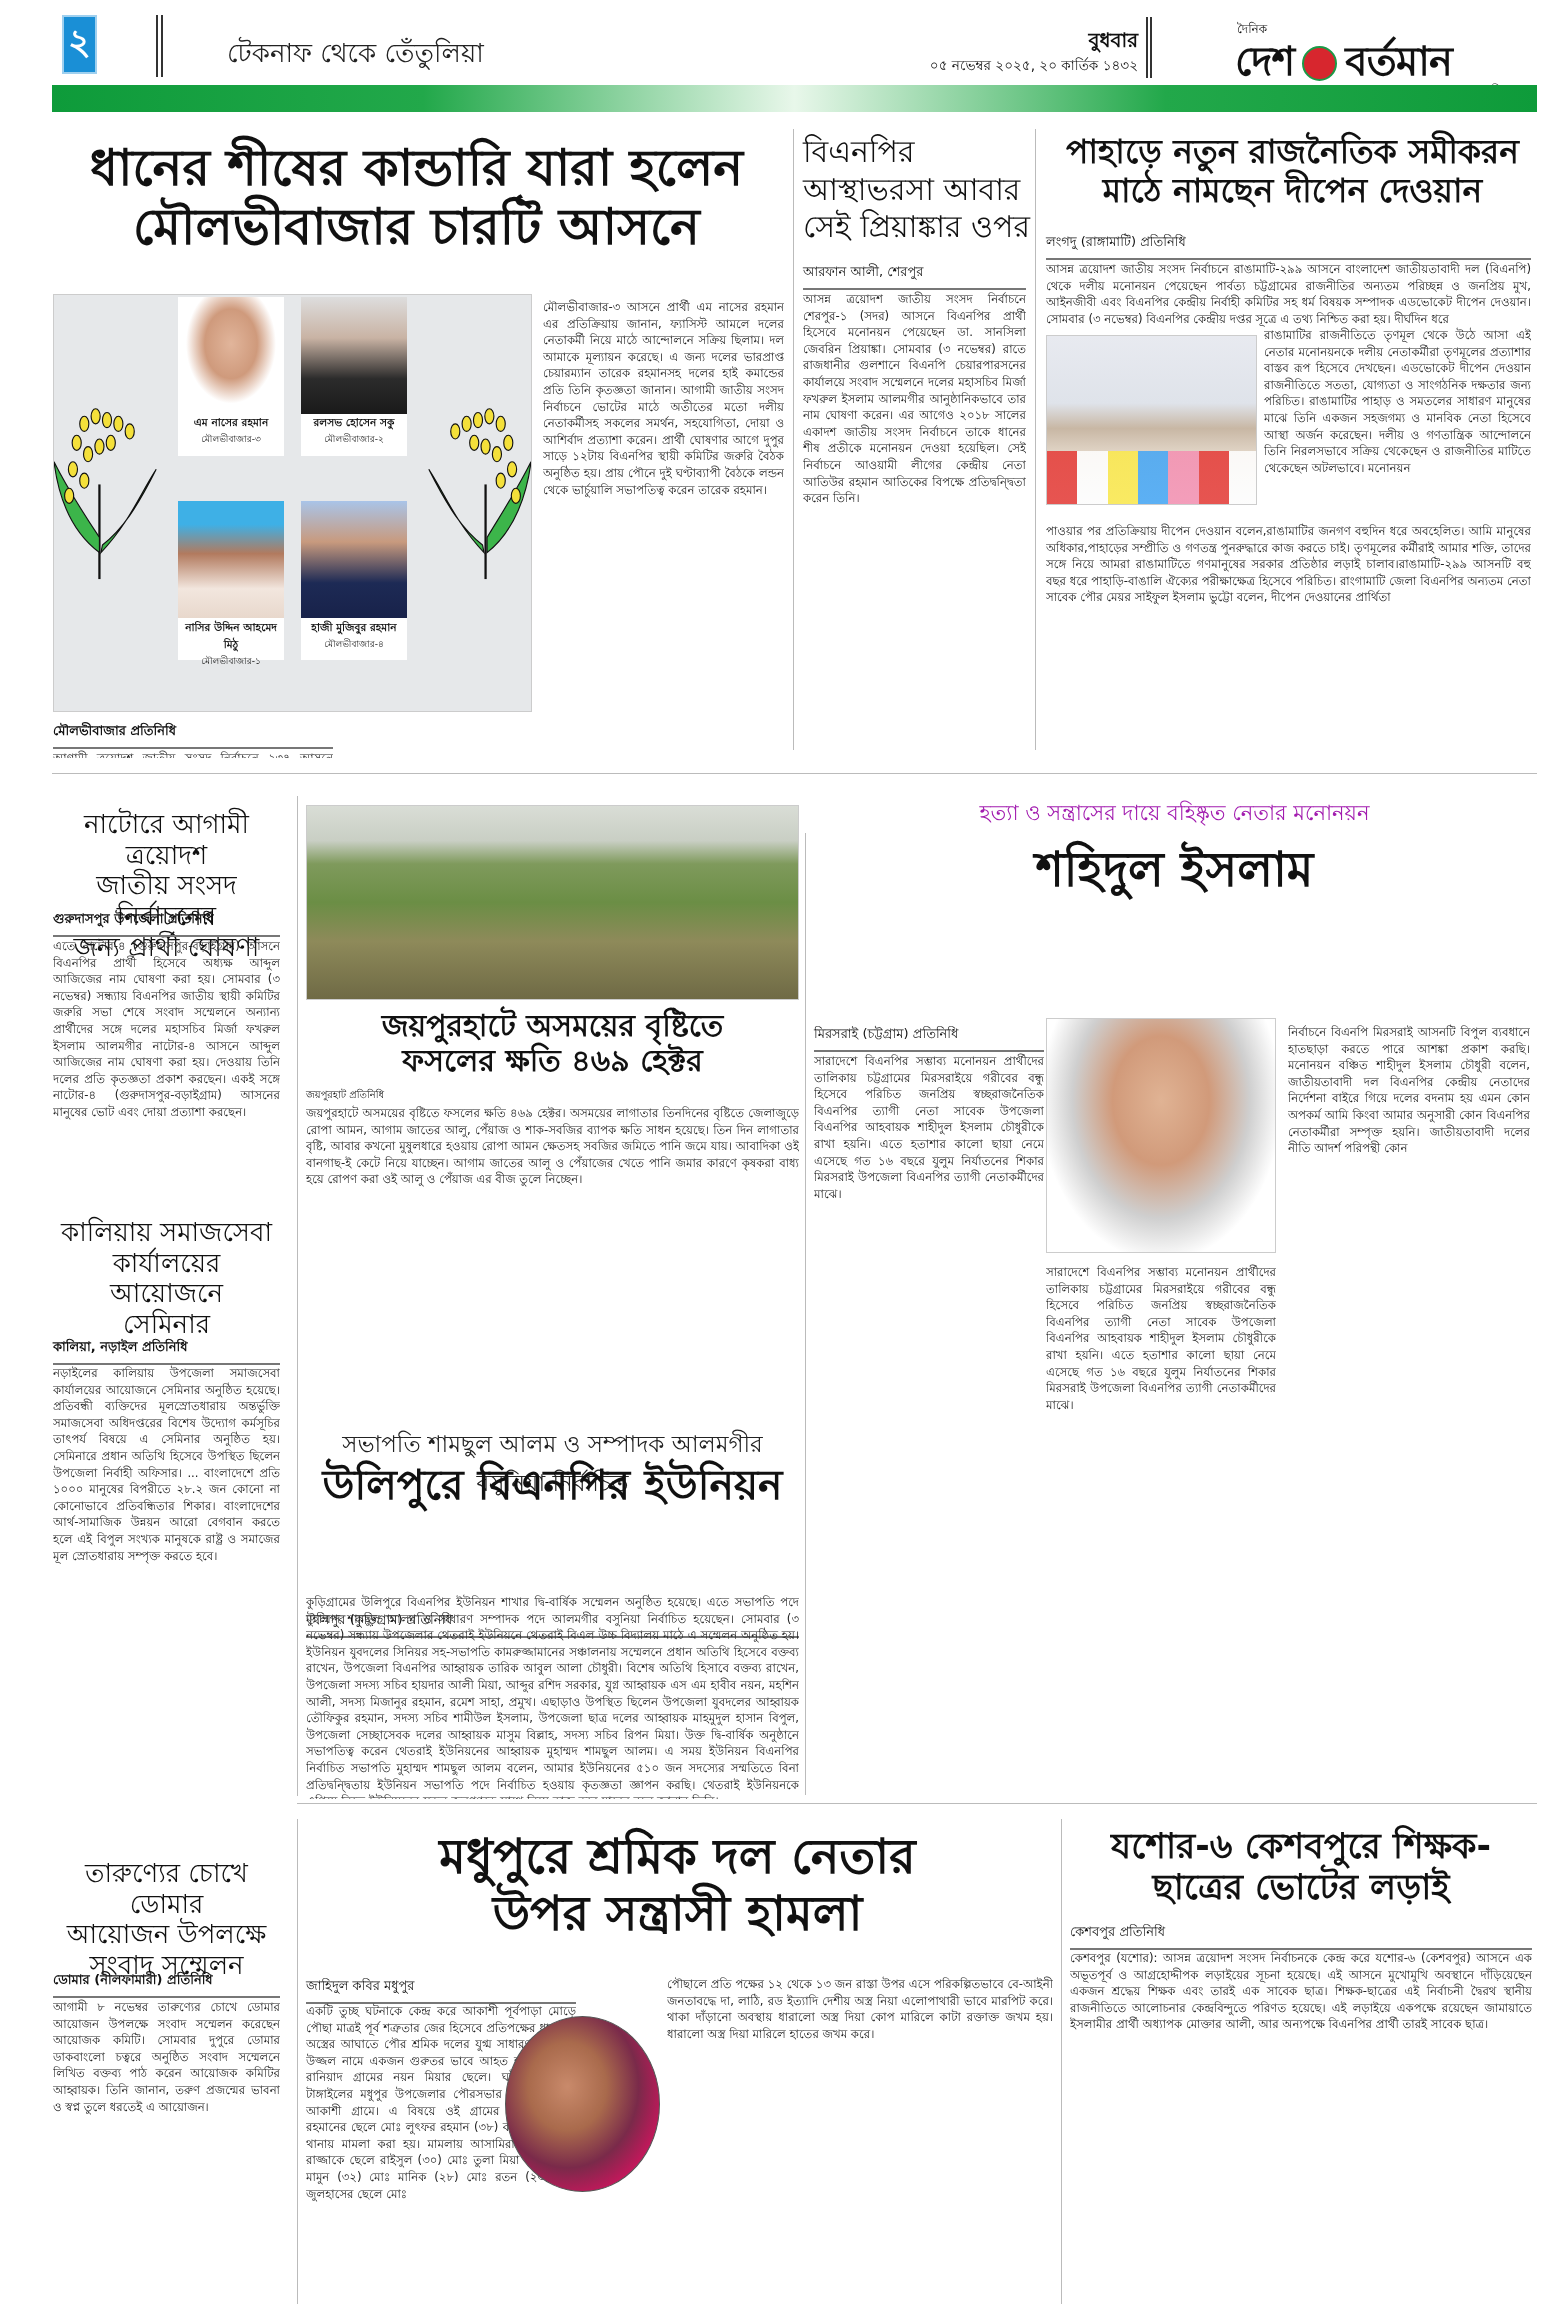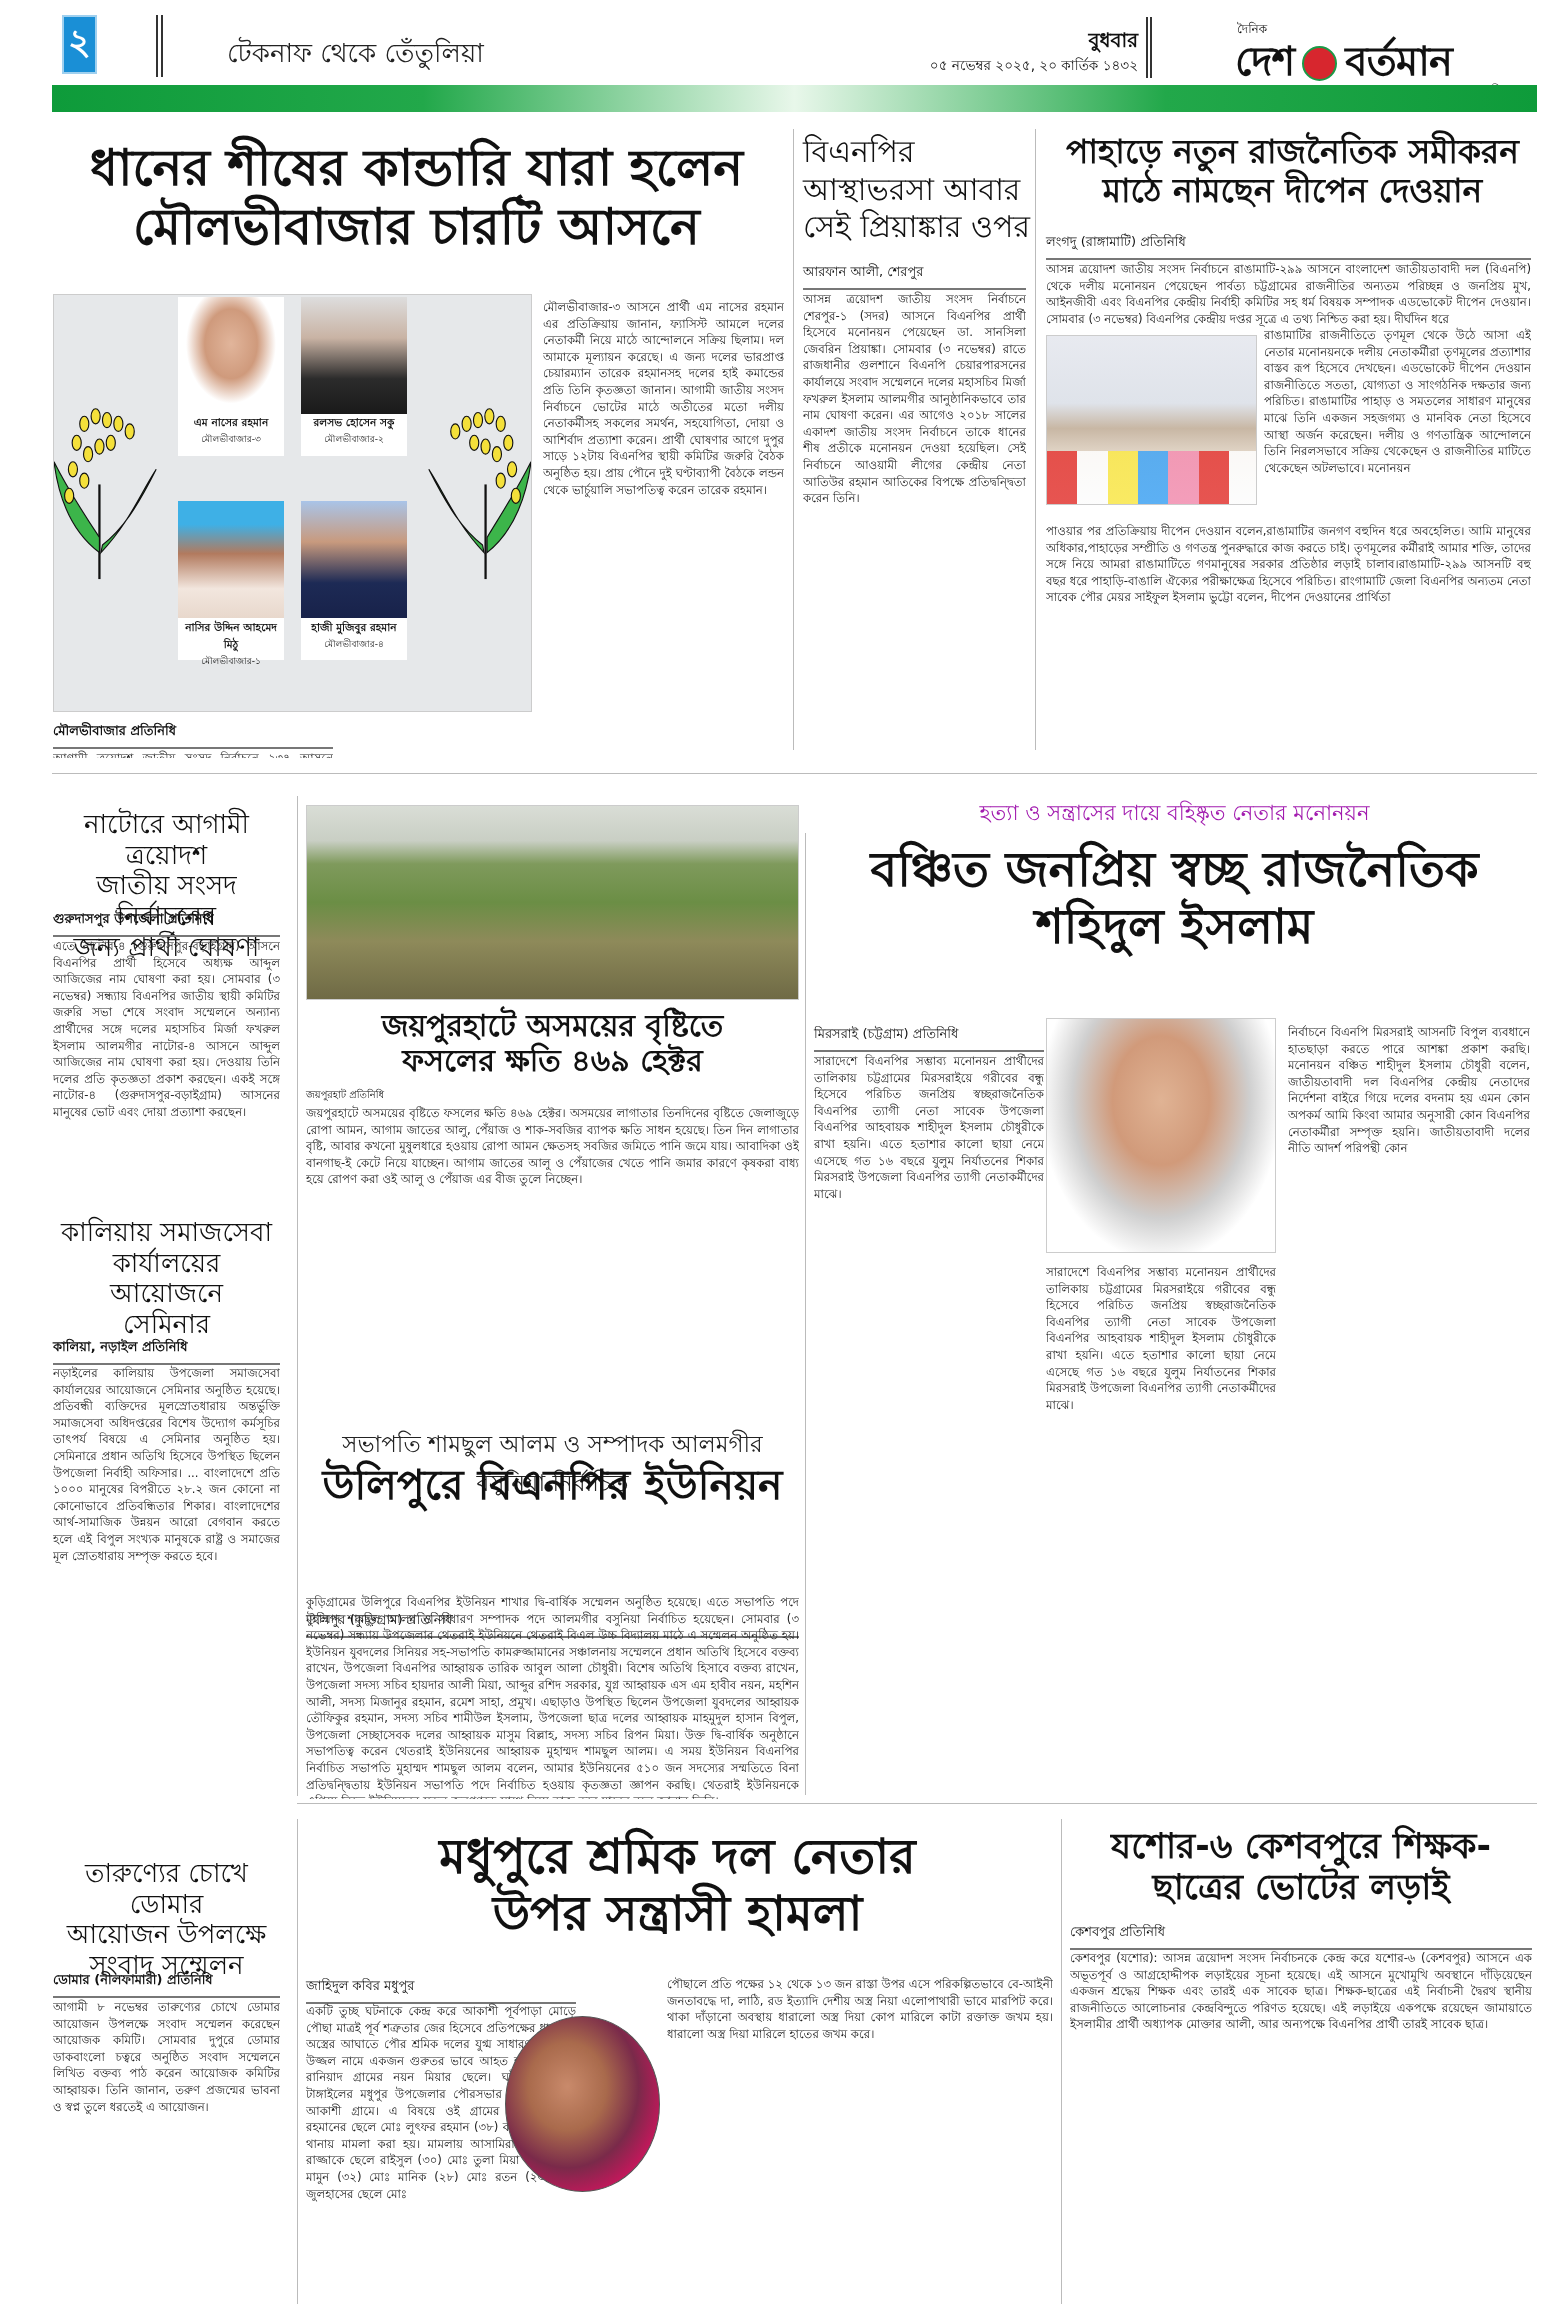--- a/index.html
+++ b/index.html
@@ -201,21 +201,20 @@
 
 <div class="abs kicker" style="left:306px;top:1426px;width:493px;font-size:23px;color:#222;">সভাপতি শামছুল আলম ও সম্পাদক আলমগীর বসুনিয়া নির্বাচিত</div>
 <div class="abs hl hl-lg" style="left:306px;top:1461px;width:493px;font-size:41px;">
   <div>উলিপুরে বিএনপির ইউনিয়ন</div>
 </div>
 <div class="abs byline" style="left:306px;top:1610px;width:493px;font-weight:normal;">উলিপুর (কুড়িগ্রাম) প্রতিনিধি</div>
 <div class="abs body" style="left:306px;top:1594px;width:493px;height:205px;">কুড়িগ্রামের উলিপুরে বিএনপির ইউনিয়ন শাখার দ্বি-বার্ষিক সম্মেলন অনুষ্ঠিত হয়েছে। এতে সভাপতি পদে মুহাম্মাদ শামছুল আলম ও সাধারণ সম্পাদক পদে আলমগীর বসুনিয়া নির্বাচিত হয়েছেন। সোমবার (৩ নভেম্বর) সন্ধ্যায় উপজেলার থেতরাই ইউনিয়নে থেতরাই বিএল উচ্চ বিদ্যালয় মাঠে এ সম্মেলন অনুষ্ঠিত হয়। ইউনিয়ন যুবদলের সিনিয়র সহ-সভাপতি কামরুজ্জামানের সঞ্চালনায় সম্মেলনে প্রধান অতিথি হিসেবে বক্তব্য রাখেন, উপজেলা বিএনপির আহ্বায়ক তারিক আবুল আলা চৌধুরী। বিশেষ অতিথি হিসাবে বক্তব্য রাখেন, উপজেলা সদস্য সচিব হায়দার আলী মিয়া, আব্দুর রশিদ সরকার, যুগ্ন আহ্বায়ক এস এম হাবীব নয়ন, মহশিন আলী, সদস্য মিজানুর রহমান, রমেশ সাহা, প্রমুখ। এছাড়াও উপস্থিত ছিলেন উপজেলা যুবদলের আহ্বায়ক তৌফিকুর রহমান, সদস্য সচিব শামীউল ইসলাম, উপজেলা ছাত্র দলের আহ্বায়ক মাহমুদুল হাসান বিপুল, উপজেলা সেচ্ছাসেবক দলের আহ্বায়ক মাসুম বিল্লাহ, সদস্য সচিব রিপন মিয়া। উক্ত দ্বি-বার্ষিক অনুষ্ঠানে সভাপতিত্ব করেন থেতরাই ইউনিয়নের আহ্বায়ক মুহাম্মদ শামছুল আলম। এ সময় ইউনিয়ন বিএনপির নির্বাচিত সভাপতি মুহাম্মদ শামছুল আলম বলেন, আমার ইউনিয়নের ৫১০ জন সদস্যের সম্মতিতে বিনা প্রতিদ্বন্দ্বিতায় ইউনিয়ন সভাপতি পদে নির্বাচিত হওয়ায় কৃতজ্ঞতা জ্ঞাপন করছি। থেতরাই ইউনিয়নকে এগিয়ে নিতে ইউনিয়নের সকল জনগণকে সাথে নিয়ে কাজ করে যাবেন বলে জানান তিনি।</div>
 
 <div class="abs kicker" style="left:811px;top:797px;width:727px;">হত্যা ও সন্ত্রাসের দায়ে বহিষ্কৃত নেতার মনোনয়ন</div>
 <div class="abs hl hl-xl" style="left:811px;top:841px;width:727px;font-size:48px;">
-  <div>বঞ্চিত জনপ্রিয় স্বচ্ছ রাজনৈতিক</div>
   <div>শহিদুল ইসলাম</div>
 </div>
 <div class="abs byline" style="left:814px;top:1024px;width:230px;font-weight:normal;">মিরসরাই (চট্টগ্রাম) প্রতিনিধি</div>
 <div class="abs body" style="left:814px;top:1053px;width:230px;height:743px;">সারাদেশে বিএনপির সম্ভাব্য মনোনয়ন প্রার্থীদের তালিকায় চট্টগ্রামের মিরসরাইয়ে গরীবের বন্ধু হিসেবে পরিচিত জনপ্রিয় স্বচ্ছরাজনৈতিক বিএনপির ত্যাগী নেতা সাবেক উপজেলা বিএনপির আহবায়ক শাহীদুল ইসলাম চৌধুরীকে রাখা হয়নি। এতে হতাশার কালো ছায়া নেমে এসেছে গত ১৬ বছরে যুলুম নির্যাতনের শিকার মিরসরাই উপজেলা বিএনপির ত্যাগী নেতাকর্মীদের মাঝে।</div>
 <div class="abs img-box head-photo" style="left:1046px;top:1018px;width:230px;height:235px;background:radial-gradient(ellipse at 50% 35%,#e0b394 0%,#d19a7a 30%,#cfcfcf 55%,#ffffff 75%);"></div>
 <div class="abs body" style="left:1288px;top:1024px;width:242px;height:771px;">নির্বাচনে বিএনপি মিরসরাই আসনটি বিপুল ব্যবধানে হাতছাড়া করতে পারে আশঙ্কা প্রকাশ করছি। মনোনয়ন বঞ্চিত শাহীদুল ইসলাম চৌধুরী বলেন, জাতীয়তাবাদী দল বিএনপির কেন্দ্রীয় নেতাদের নির্দেশনা বাইরে গিয়ে দলের বদনাম হয় এমন কোন অপকর্ম আমি কিংবা আমার অনুসারী কোন বিএনপির নেতাকর্মীরা সম্পৃক্ত হয়নি। জাতীয়তাবাদী দলের নীতি আদর্শ পরিপন্থী কোন</div>
 <div class="abs body" style="left:1046px;top:1264px;width:230px;height:530px;">সারাদেশে বিএনপির সম্ভাব্য মনোনয়ন প্রার্থীদের তালিকায় চট্টগ্রামের মিরসরাইয়ে গরীবের বন্ধু হিসেবে পরিচিত জনপ্রিয় স্বচ্ছরাজনৈতিক বিএনপির ত্যাগী নেতা সাবেক উপজেলা বিএনপির আহবায়ক শাহীদুল ইসলাম চৌধুরীকে রাখা হয়নি। এতে হতাশার কালো ছায়া নেমে এসেছে গত ১৬ বছরে যুলুম নির্যাতনের শিকার মিরসরাই উপজেলা বিএনপির ত্যাগী নেতাকর্মীদের মাঝে।</div>
 
 <div class="abs hl hl-sm" style="left:53px;top:1858px;width:227px;">
   <div>তারুণ্যের চোখে ডোমার</div>

